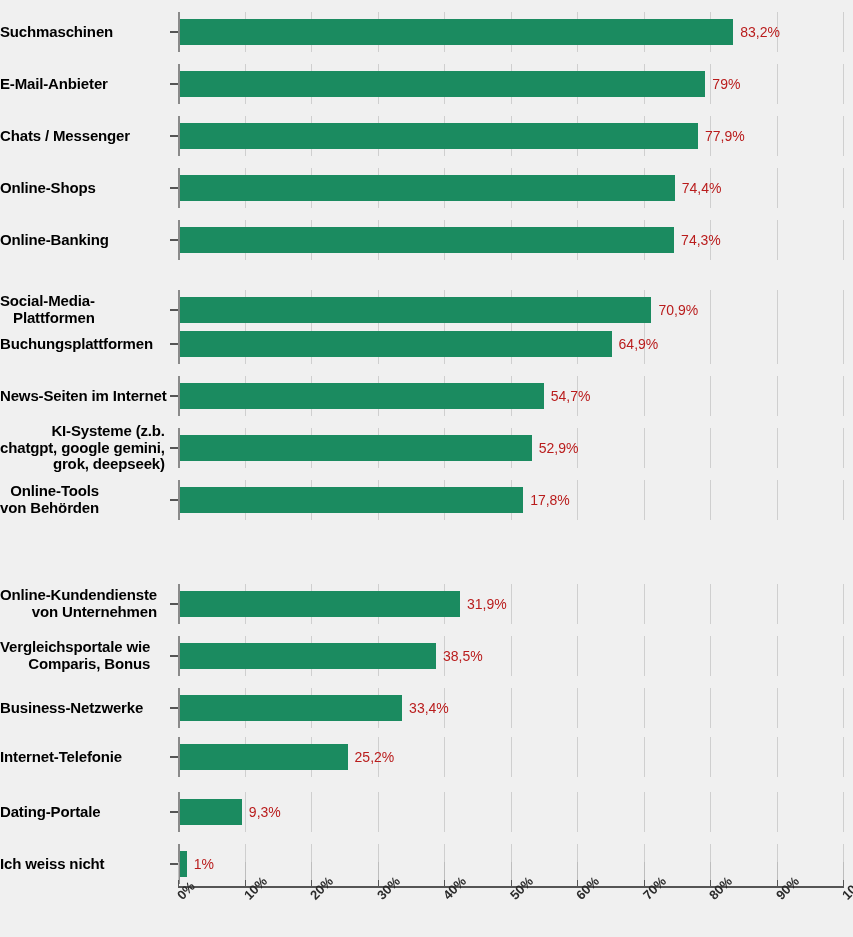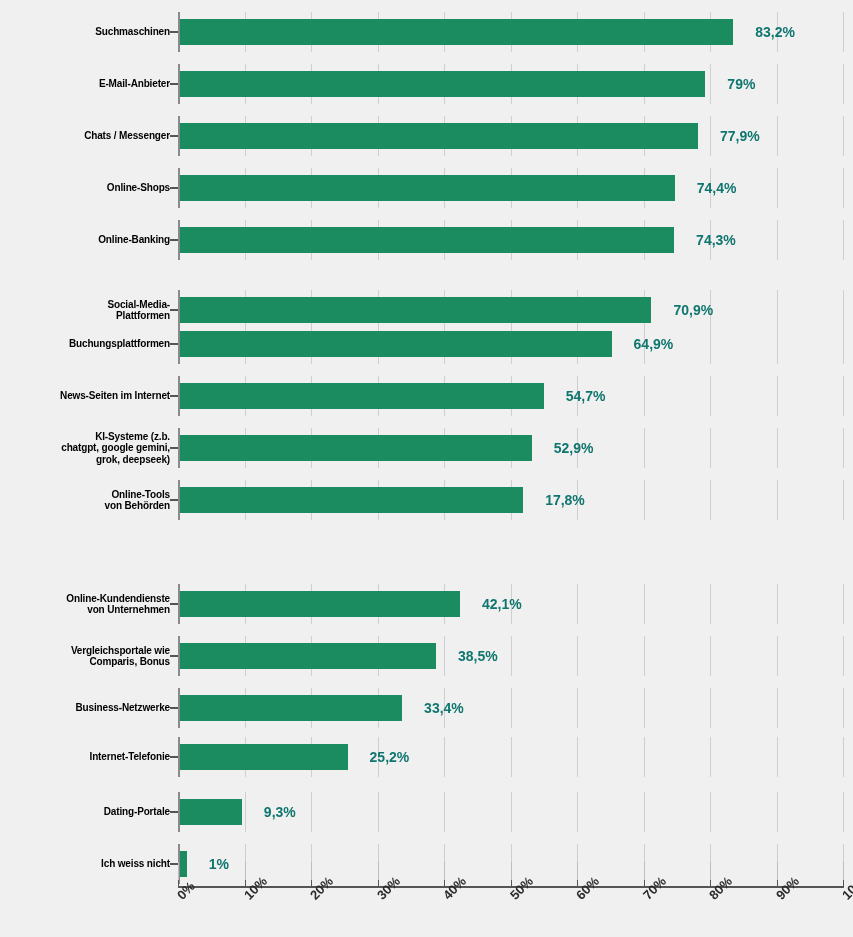--- a/index.html
+++ b/index.html
@@ -37,23 +37,23 @@
   }
 
   .row-label {
     position: absolute;
     left: 0;
     width: 170px;
     top: 0;
     height: 52px;
     display: flex;
     align-items: center;
-    justify-content: flex-end;
+    justify-content: flex-start;
     text-align: right;
-    font-size: 10px;
+    font-size: 15px;
     font-weight: bold;
     color: #000000;
     line-height: 1.12;
     letter-spacing: -0.15px;
   }
 
   .tick-dash {
     position: absolute;
     left: 170px;
     top: 25px;
@@ -95,24 +95,24 @@
     background: #1b8b60;
   }
 
   .bar-value {
     position: absolute;
     top: 13px;
     height: 26px;
     display: flex;
     align-items: center;
     font-size: 14px;
-    font-weight: bold;
-    color: #0f766e;
+    font-weight: normal;
+    color: #b91c1c;
     white-space: nowrap;
-    padding-left: 22px;
+    padding-left: 7px;
   }
 
   
   .x-axis-line {
     position: absolute;
     left: 178px;
     top: 886px;
     width: 665px;
     height: 1.6px;
     background: #555555;
@@ -370,21 +370,21 @@
           <div class="gridline" style="left: 266px;"></div>
           <div class="gridline" style="left: 332.5px;"></div>
           <div class="gridline" style="left: 399px;"></div>
           <div class="gridline" style="left: 465.5px;"></div>
           <div class="gridline" style="left: 532px;"></div>
           <div class="gridline" style="left: 598.5px;"></div>
           <div class="gridline" style="left: 665px;"></div>
         </div>
         <div class="axis-zero"></div>
         <div class="bar" title="42,1%" style="width: 279.965px;"></div>
-        <div class="bar-value" style="left: 459.965px;">42,1%</div>
+        <div class="bar-value" style="left: 459.965px;">31,9%</div>
       </div>
       <div class="row" style="top: 630px;">
         <div class="row-label">
           <span>Vergleichsportale wie<br>Comparis, Bonus</span>
         </div>
         <div class="tick-dash"></div>
         <div class="row-band">
           <div class="gridline" style="left: 66.5px;"></div>
           <div class="gridline" style="left: 133px;"></div>
           <div class="gridline" style="left: 199.5px;"></div>

